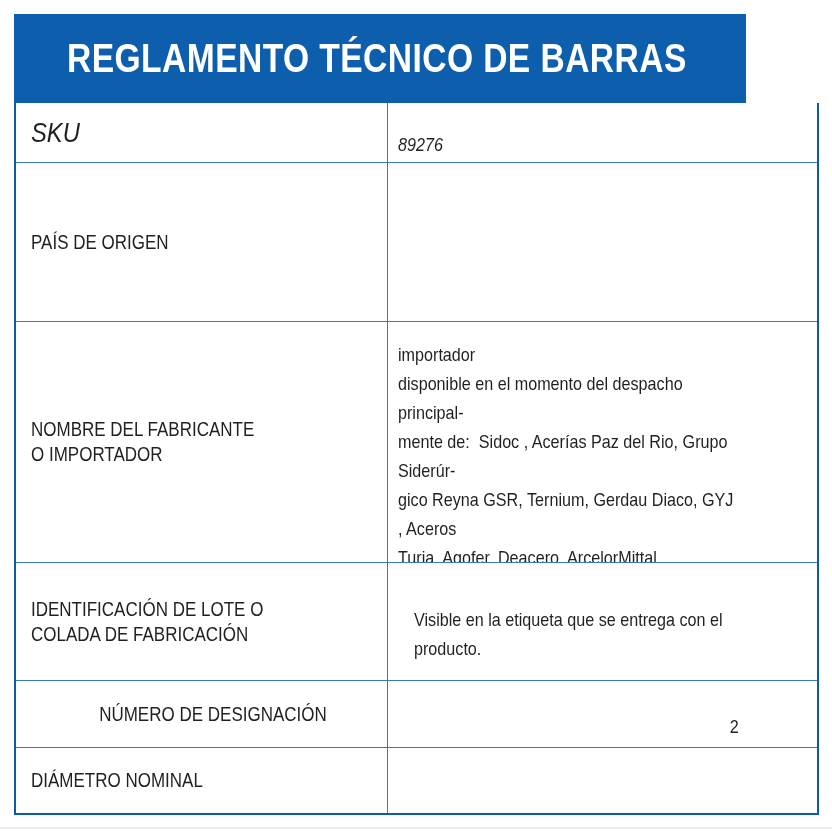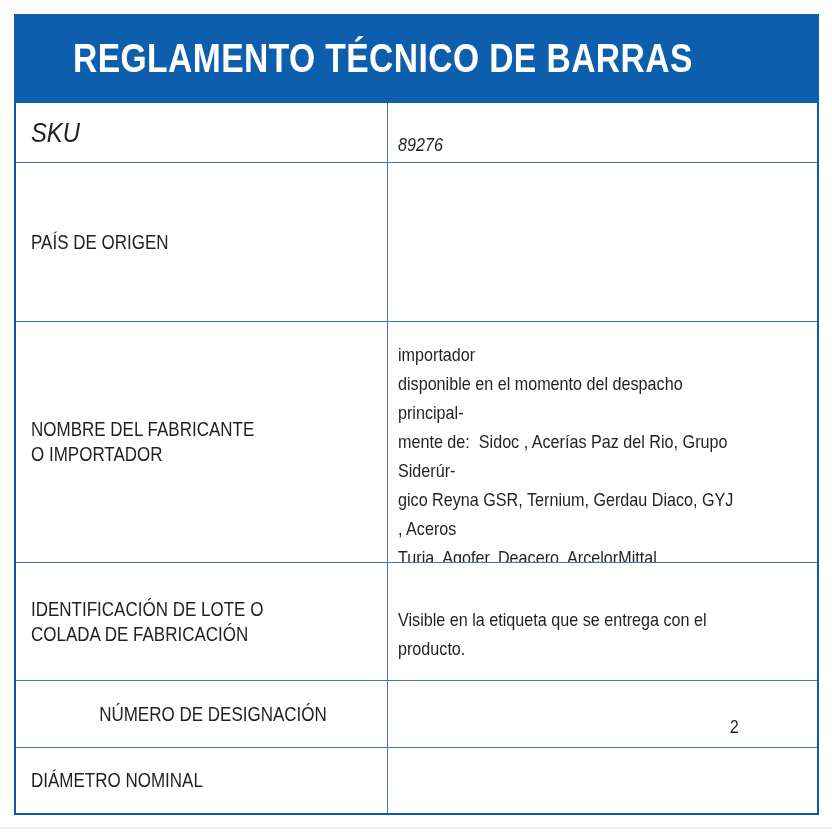--- a/index.html
+++ b/index.html
@@ -7,23 +7,23 @@
     width:832px; height:832px;
     background: var(--page-bg, #ffffff);
     font-family: "Liberation Sans", sans-serif;
     color: var(--text-color, #231f20);
     -webkit-font-smoothing: antialiased;
   }
   .page { position:relative; width:832px; height:832px; overflow:hidden; }
 
   
   .banner {
-    position:absolute; left:14px; top:14px; width:805px; height:89px;
+    position:absolute; left:14px; top:14px; width:732px; height:89px;
     background: var(--banner-bg, #0d5fae);
-    display:flex; align-items:center; justify-content:flex-start;
+    display:flex; align-items:center; justify-content:flex-end;
   }
   .banner-title {
     color: var(--banner-text, #ffffff);
     font-size:40px; font-weight:600; letter-spacing:0.5px;
     white-space:nowrap;
     transform:scaleX(0.84); transform-origin:50% 50%;
   }
 
   
   .spec-table {
@@ -36,21 +36,21 @@
   }
   .row {
     display:grid; grid-template-columns:372px 1fr;
     box-sizing:border-box;
     border-bottom:1px solid var(--inner-border, #3a79bb);
   }
   .row:last-child { border-bottom:none;gap:48px; }
   .row-sku        { height:60px;font-style:italic; }
   .row-pais       { height:159px; }
   .row-fabricante { height:241px; }
-  .row-lote       { height:118px; }
+  .row-lote       { height:118px;gap:16px; }
   .row-designacion{ height:67px;text-align:right; }
   .row-diametro   { height:65px; }
 
   .label-cell {
     box-sizing:border-box;
     border-right:1px solid var(--inner-border, #3a79bb);
     display:flex; align-items:center;
     padding-left:15px; padding-right:8px;
     overflow:hidden;
   }

